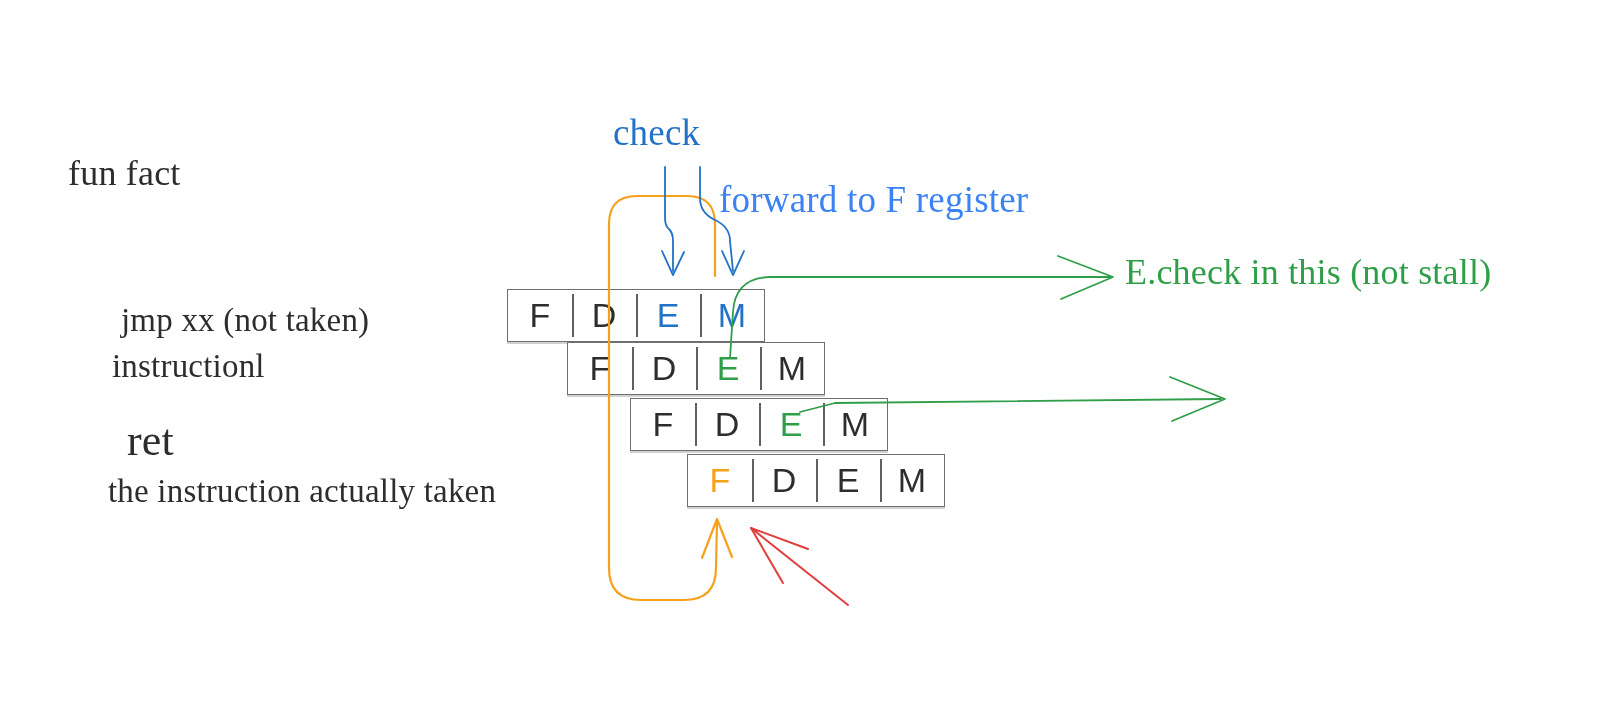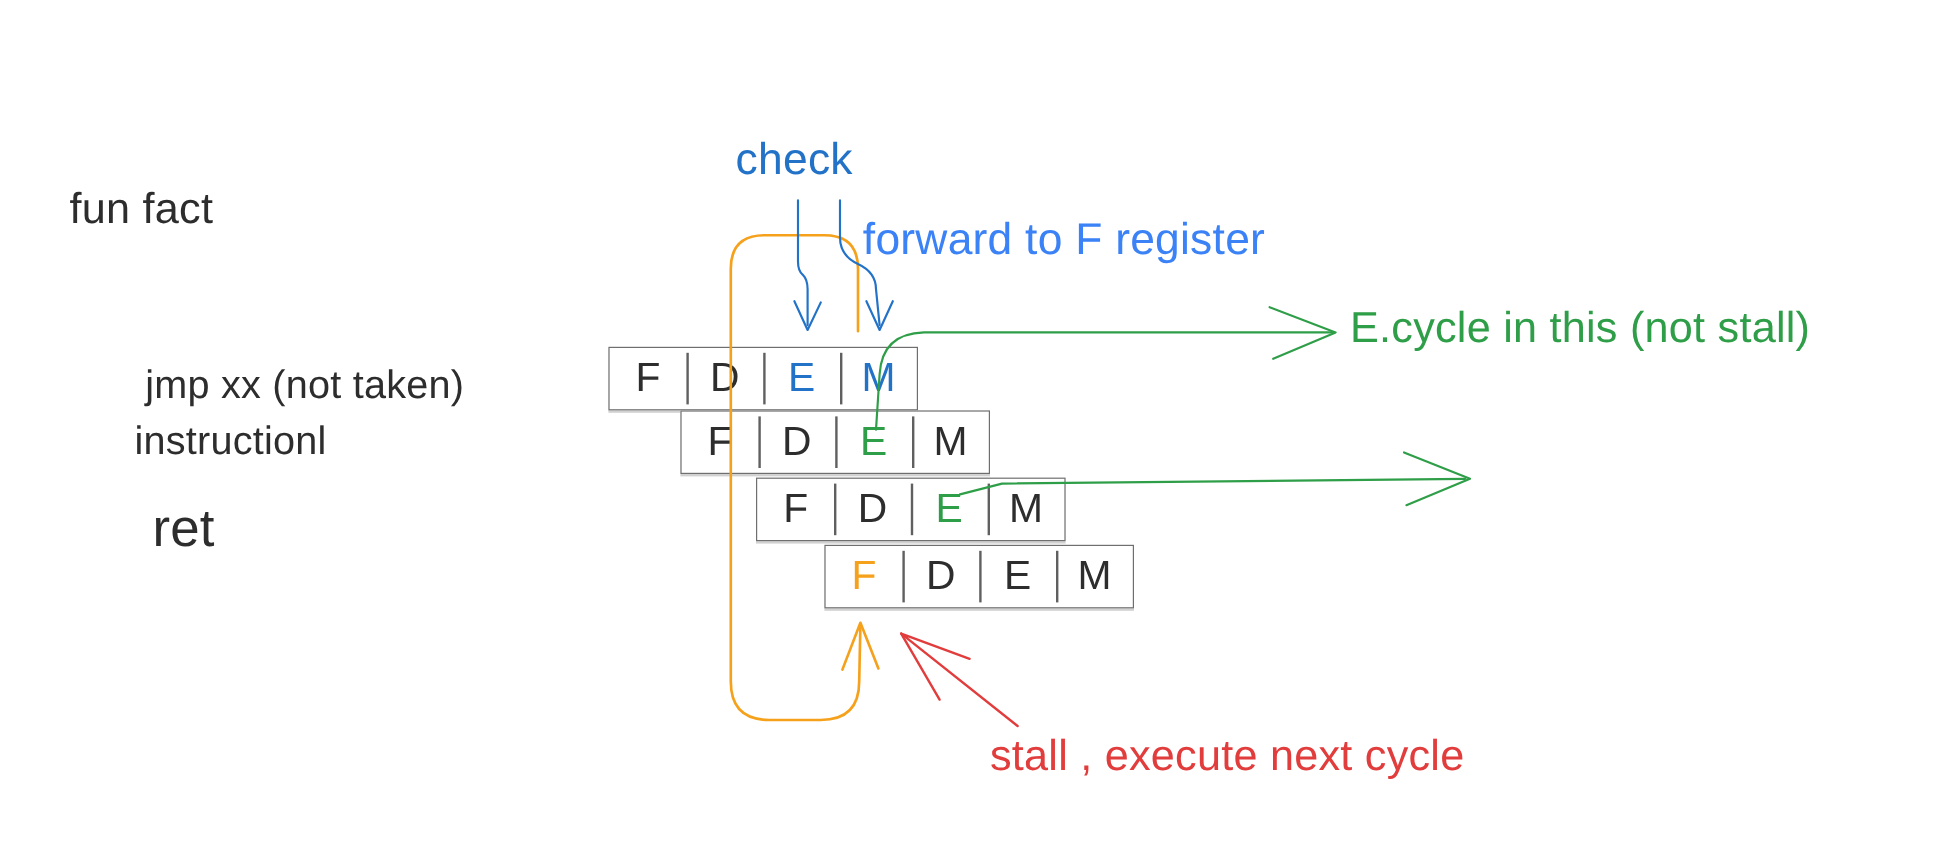--- a/index.html
+++ b/index.html
@@ -1,27 +1,27 @@
 <!DOCTYPE html>
 <html><head>
 <meta charset="utf-8">
 <style>
   html,body{margin:0;padding:0;background:#ffffff;}
   #canvas{
     position:relative;width:1620px;height:709px;background:#ffffff;overflow:hidden;
     font-family:"Liberation Sans",sans-serif;
   }
-  .lbl{position:absolute;white-space:nowrap;line-height:1.15;letter-spacing:0.2px;}
+  .lbl{position:absolute;white-space:nowrap;line-height:1.15;letter-spacing:0.2px;font-family:Liberation Serif, serif;}
   .lbl.black{color:#2d2d2d;}
   .lbl.blue{color:#2272c8;}
   .lbl.orange{color:#3b82f6;}
   .lbl.green{color:#2f9e48;}
   .lbl.red{color:#e23d3d;}
 
-  #fun-fact{left:58px;top:153px;font-size:36px;}
+  #fun-fact{left:68px;top:153px;font-size:36px;}
   #check{left:613px;top:112px;font-size:37px;}
   #forward{left:719px;top:179px;font-size:37px;}
   #ebubble-notstall{left:1125px;top:252px;font-size:36px;}
   #ebubble{left:1268px;top:384px;font-size:36px;}
   #stall{left:825px;top:609px;font-size:36px;}
 
   #lbl-row0{left:121px;top:302px;font-size:33px;}
   #lbl-row1{left:112px;top:348px;font-size:33px;}
   #lbl-row2{left:127px;top:416px;font-size:44px;}
   #lbl-row3{left:108px;top:473px;font-size:33px;}
@@ -47,26 +47,26 @@
   #overlay{position:absolute;left:0;top:0;z-index:3;pointer-events:none;}
 </style>
 </head>
 <body>
 
 <div id="canvas">
 
   <div class="lbl black" id="fun-fact">fun fact</div>
   <div class="lbl blue" id="check">check</div>
   <div class="lbl orange" id="forward">forward to F register</div>
-  <div class="lbl green" id="ebubble-notstall">E.cycle in this (not stall)</div>
-  <div class="lbl red" id="stall">stall , execute next cycle</div>
+  <div class="lbl green" id="ebubble-notstall">E.check in this (not stall)</div>
 
   <div class="lbl black" id="lbl-row1">instructionl</div>
   <div class="lbl black" id="lbl-row0">jmp xx (not taken)</div>
   <div class="lbl black" id="lbl-row2">ret</div>
+  <div class="lbl black" id="lbl-row3">the instruction actually taken</div>
 
   <div class="prow" id="row0">
     <div class="cell">
         <span style="color: rgb(45, 45, 45);">F</span>
       </div>
     <div class="cell">
         <span style="color: rgb(45, 45, 45);">D</span>
       </div>
     <div class="cell">
         <span style="color: rgb(34, 114, 200);">E</span>

